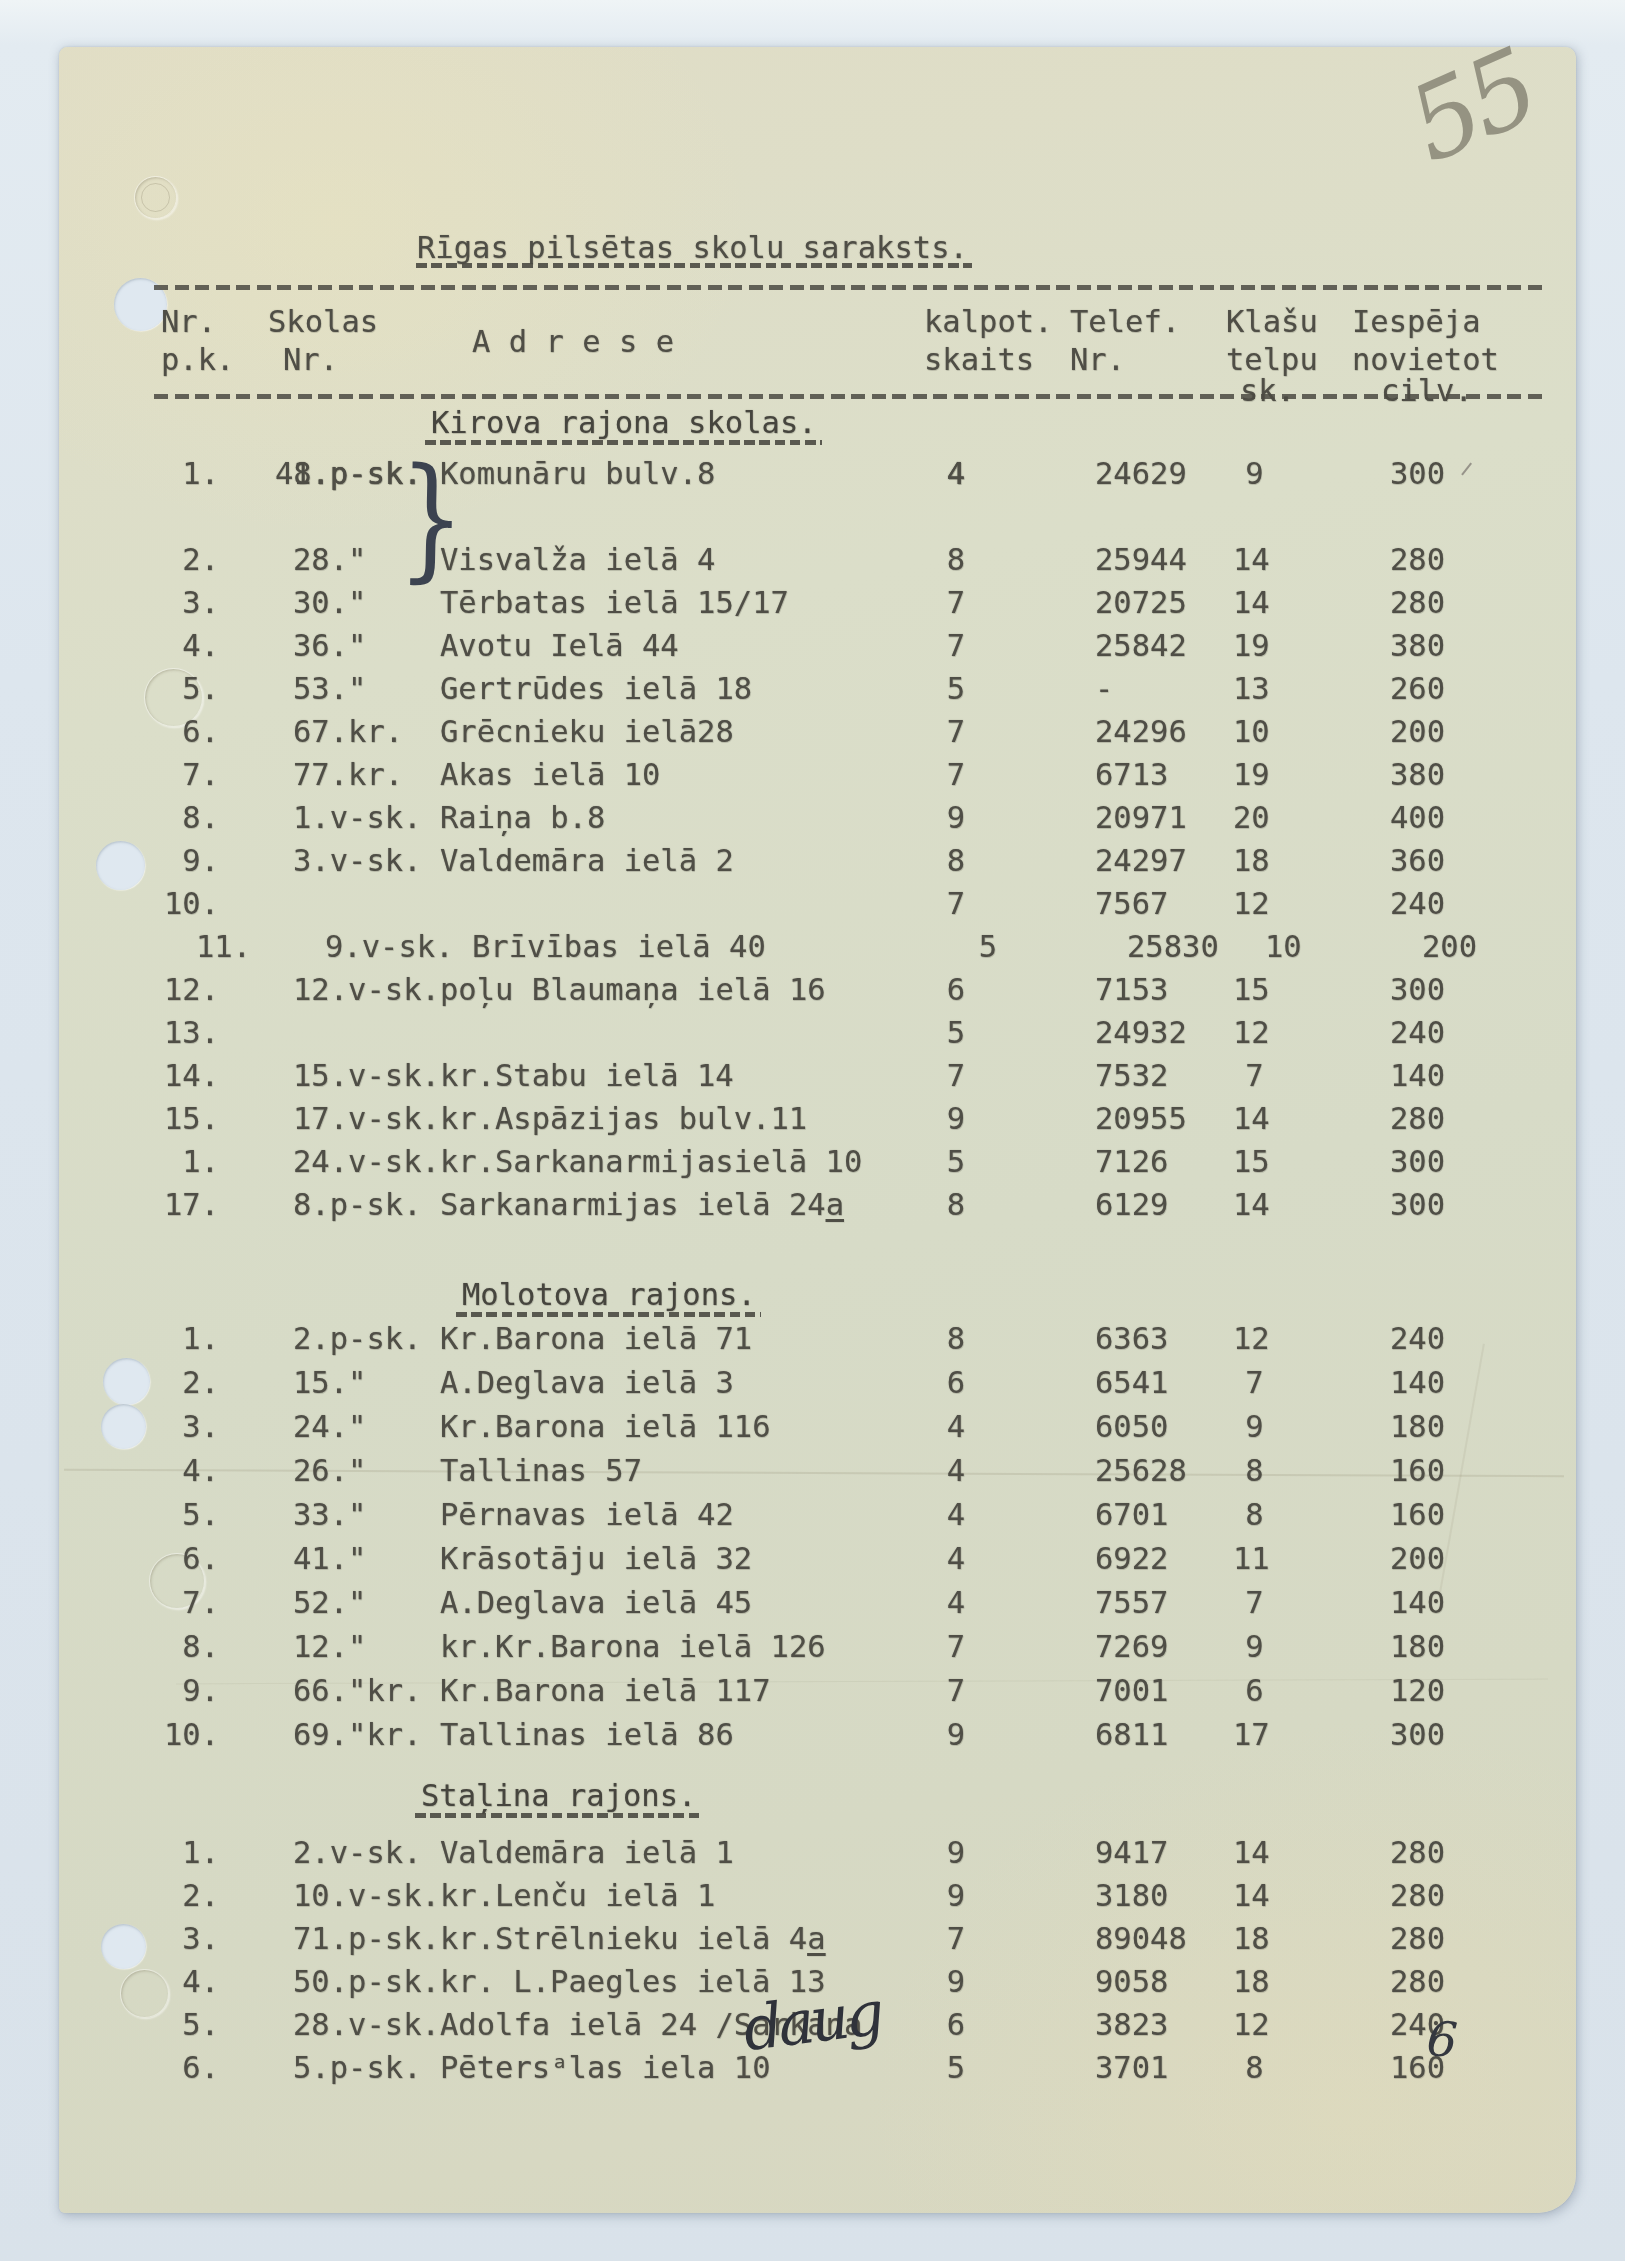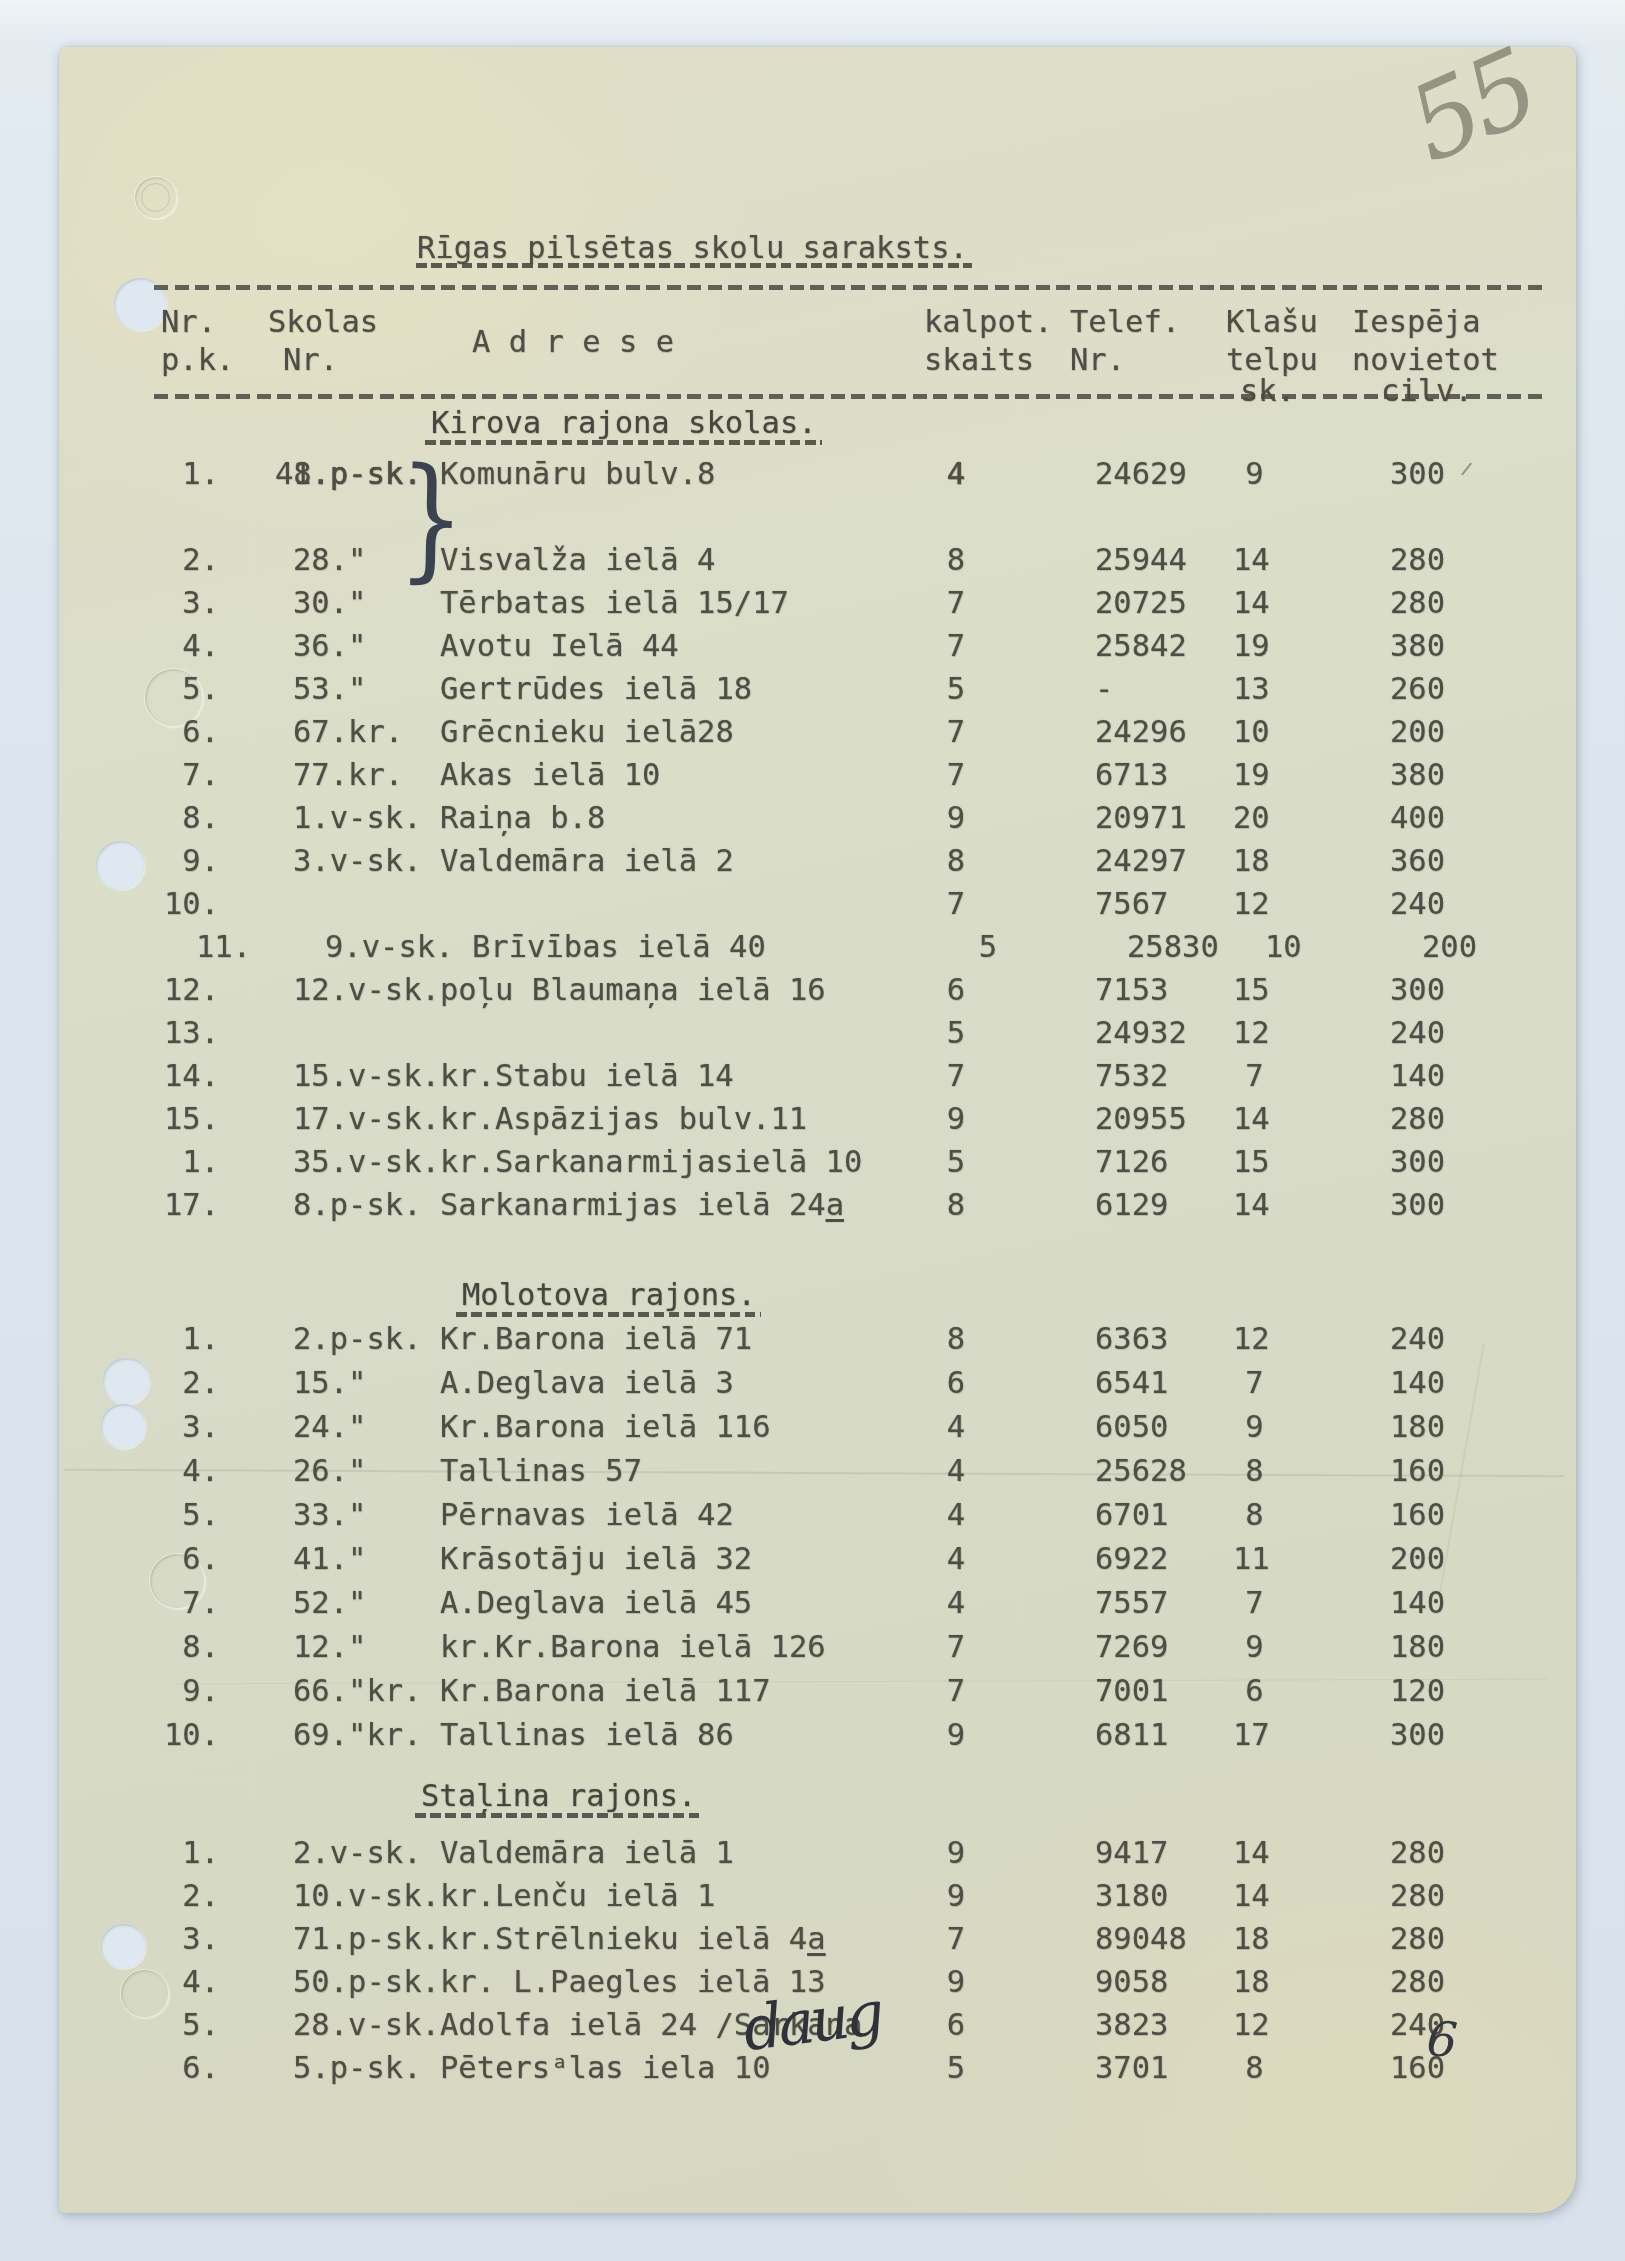--- a/index.html
+++ b/index.html
@@ -242,21 +242,21 @@
         <div class="row" style="height: 43px;">
           <span class="cell-n">15.</span>
           <span class="cell-line"><span class="cell-school">17.v-sk.kr.</span><span class="cell-address">Aspāzijas bulv.11</span></span>
           <span class="cell-kalpot">9</span>
           <span class="cell-telef">20955</span>
           <span class="cell-klasu">14</span>
           <span class="cell-iespeja">280</span>
         </div>
         <div class="row" style="height: 43px;">
           <span class="cell-n">1.</span>
-          <span class="cell-line"><span class="cell-school">35.v-sk.kr.</span><span class="cell-address">Sarkanarmijasielā 10</span></span>
+          <span class="cell-line"><span class="cell-school">24.v-sk.kr.</span><span class="cell-address">Sarkanarmijasielā 10</span></span>
           <span class="cell-kalpot">5</span>
           <span class="cell-telef">7126</span>
           <span class="cell-klasu">15</span>
           <span class="cell-iespeja">300</span>
         </div>
         <div class="row" style="height: 43px;">
           <span class="cell-n">17.</span>
           <span class="cell-line"><span class="cell-school">8.p-sk.</span><span class="cell-address">Sarkanarmijas ielā 24<u>a</u></span></span>
           <span class="cell-kalpot">8</span>
           <span class="cell-telef">6129</span>

